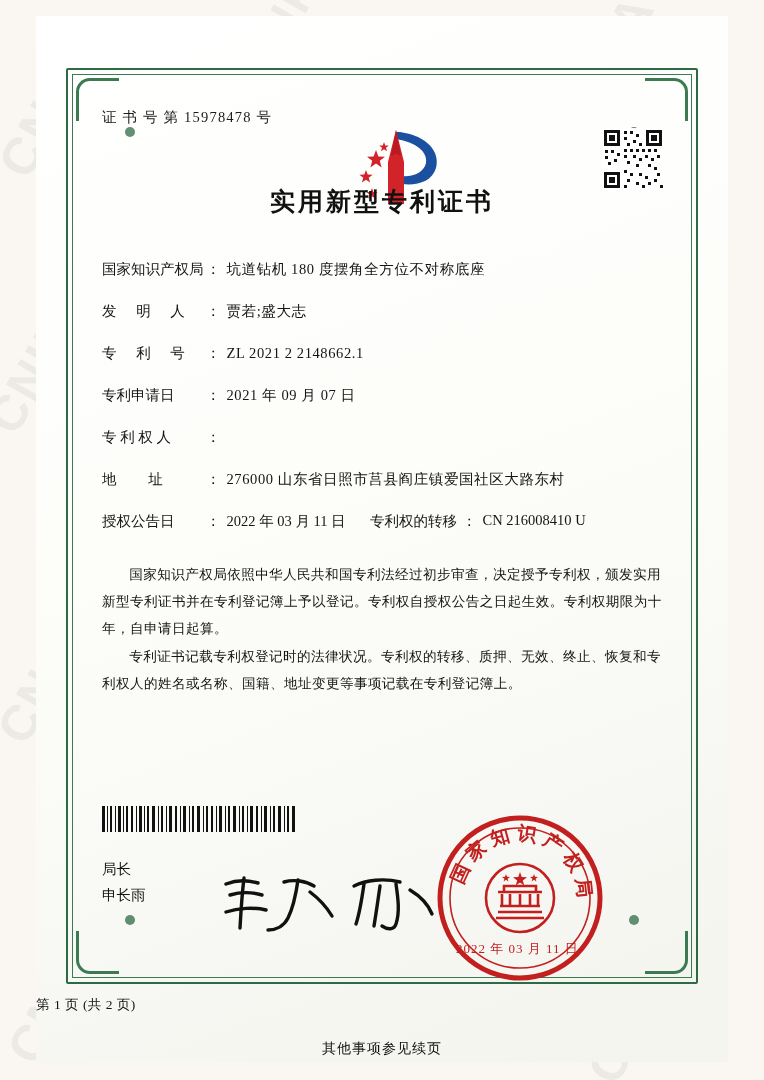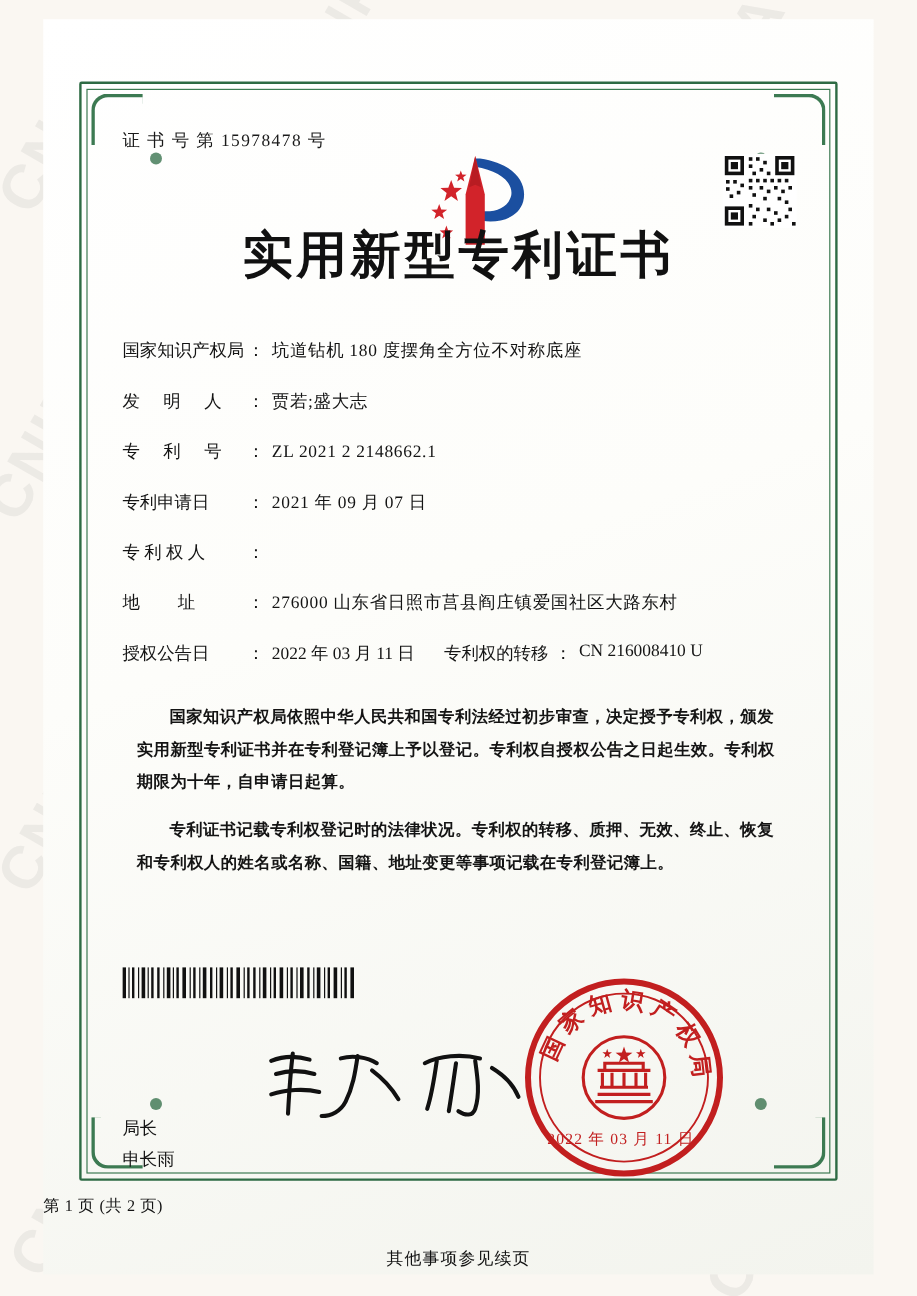--- a/index.html
+++ b/index.html
@@ -118,21 +118,21 @@
     right: 64px;
     top: 112px;
     width: 62px;
     height: 62px;
   }
 
   .title {
     margin-top: 58px;
     text-align: center;
     font-family: "Liberation Serif", serif;
-    font-size: 42px;
+    font-size: 25px;
     font-weight: 700;
     letter-spacing: 3px;
     color: #111;
   }
 
   .fields {
     margin-top: 42px;
     font-size: 14.5px;
     color: #141414;
   }
@@ -158,36 +158,36 @@
   .field-row2 .left { width: 268px; display: flex; }
   .field-row2 .right { display: flex; }
 
   .paragraphs {
     margin-top: 30px;
     font-size: 13.6px;
     line-height: 2.0;
     color: #141414;
     letter-spacing: .4px;
   }
-  .paragraphs p { margin: 12px; text-indent: 2em; font-weight: bold; }
+  .paragraphs p { margin: 0; text-indent: 2em; }
 
   
   .barcode {
     position: absolute;
     left: 66px;
     top: 790px;
     width: 196px;
     height: 26px;
   }
 
   
   .sign-block {
     position: absolute;
     left: 66px;
-    top: 912px;
+    top: 840px;
     font-size: 14.5px;
     line-height: 1.8;
     color: #141414;
   }
   .signature {
     position: absolute;
     left: 178px;
     top: 852px;
     width: 230px;
     height: 70px;

